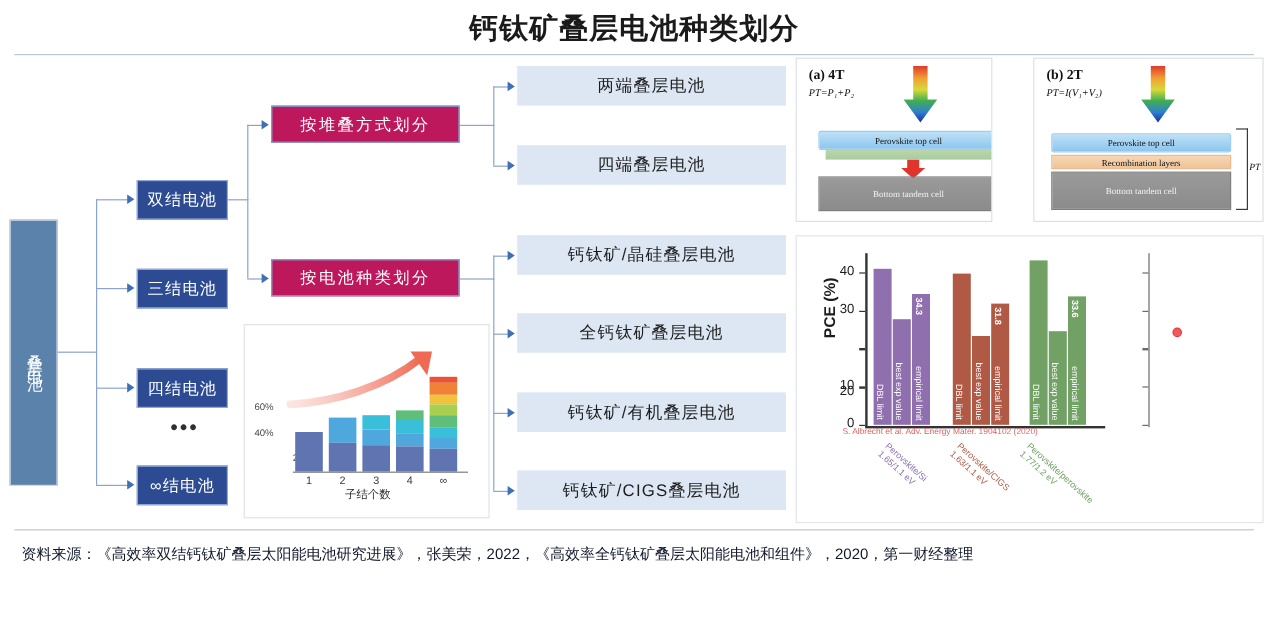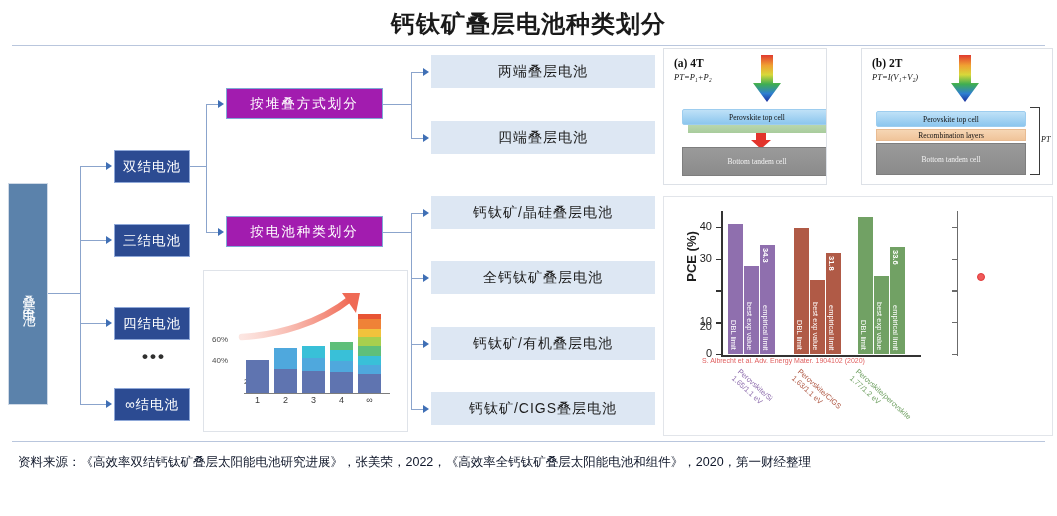--- a/index.html
+++ b/index.html
@@ -57,21 +57,21 @@
     padding-top: 6px;
   }
   .box-l2 {
     background: #2c4b92;
     border: 1px solid #8fa8d8;
     color: #ffffff;
     font-size: 13.5px;
     letter-spacing: 1px;
   }
   .box-l3 {
-    background: #a21caf;
+    background: #be185d;
     border: 1px solid #7fa9d6;
     color: #ffffff;
     font-size: 13.5px;
     letter-spacing: 2px;
   }
   .box-l4 {
     background: #dde7f3;
     border: none;
     color: #1d1d1d;
     font-size: 14px;
@@ -420,20 +420,21 @@
         </div>
       </div>
     <div class="inset-axis"></div>
 
     <div class="inset-xtick" style="left:42px;">1</div>
     <div class="inset-xtick" style="left:70px;">2</div>
     <div class="inset-xtick" style="left:98px;">3</div>
     <div class="inset-xtick" style="left:126px;">4</div>
     <div class="inset-xtick" style="left:154px;">∞</div>
 
+    <div class="inset-xlabel">子结个数</div>
   </div>
 
   <div class="schem" id="schem-4t">
     <div class="schem-label">(a) 4T</div>
     <div class="schem-eq">PT=P₁+P₂</div>
 
     <svg class="big-arrow" style="left:88px; top:6px;" width="30" height="48">
       <defs>
         <linearGradient id="spec1" x1="0" y1="0" x2="0" y2="1">
           <stop offset="0%" stop-color="#e03a2f"></stop>

